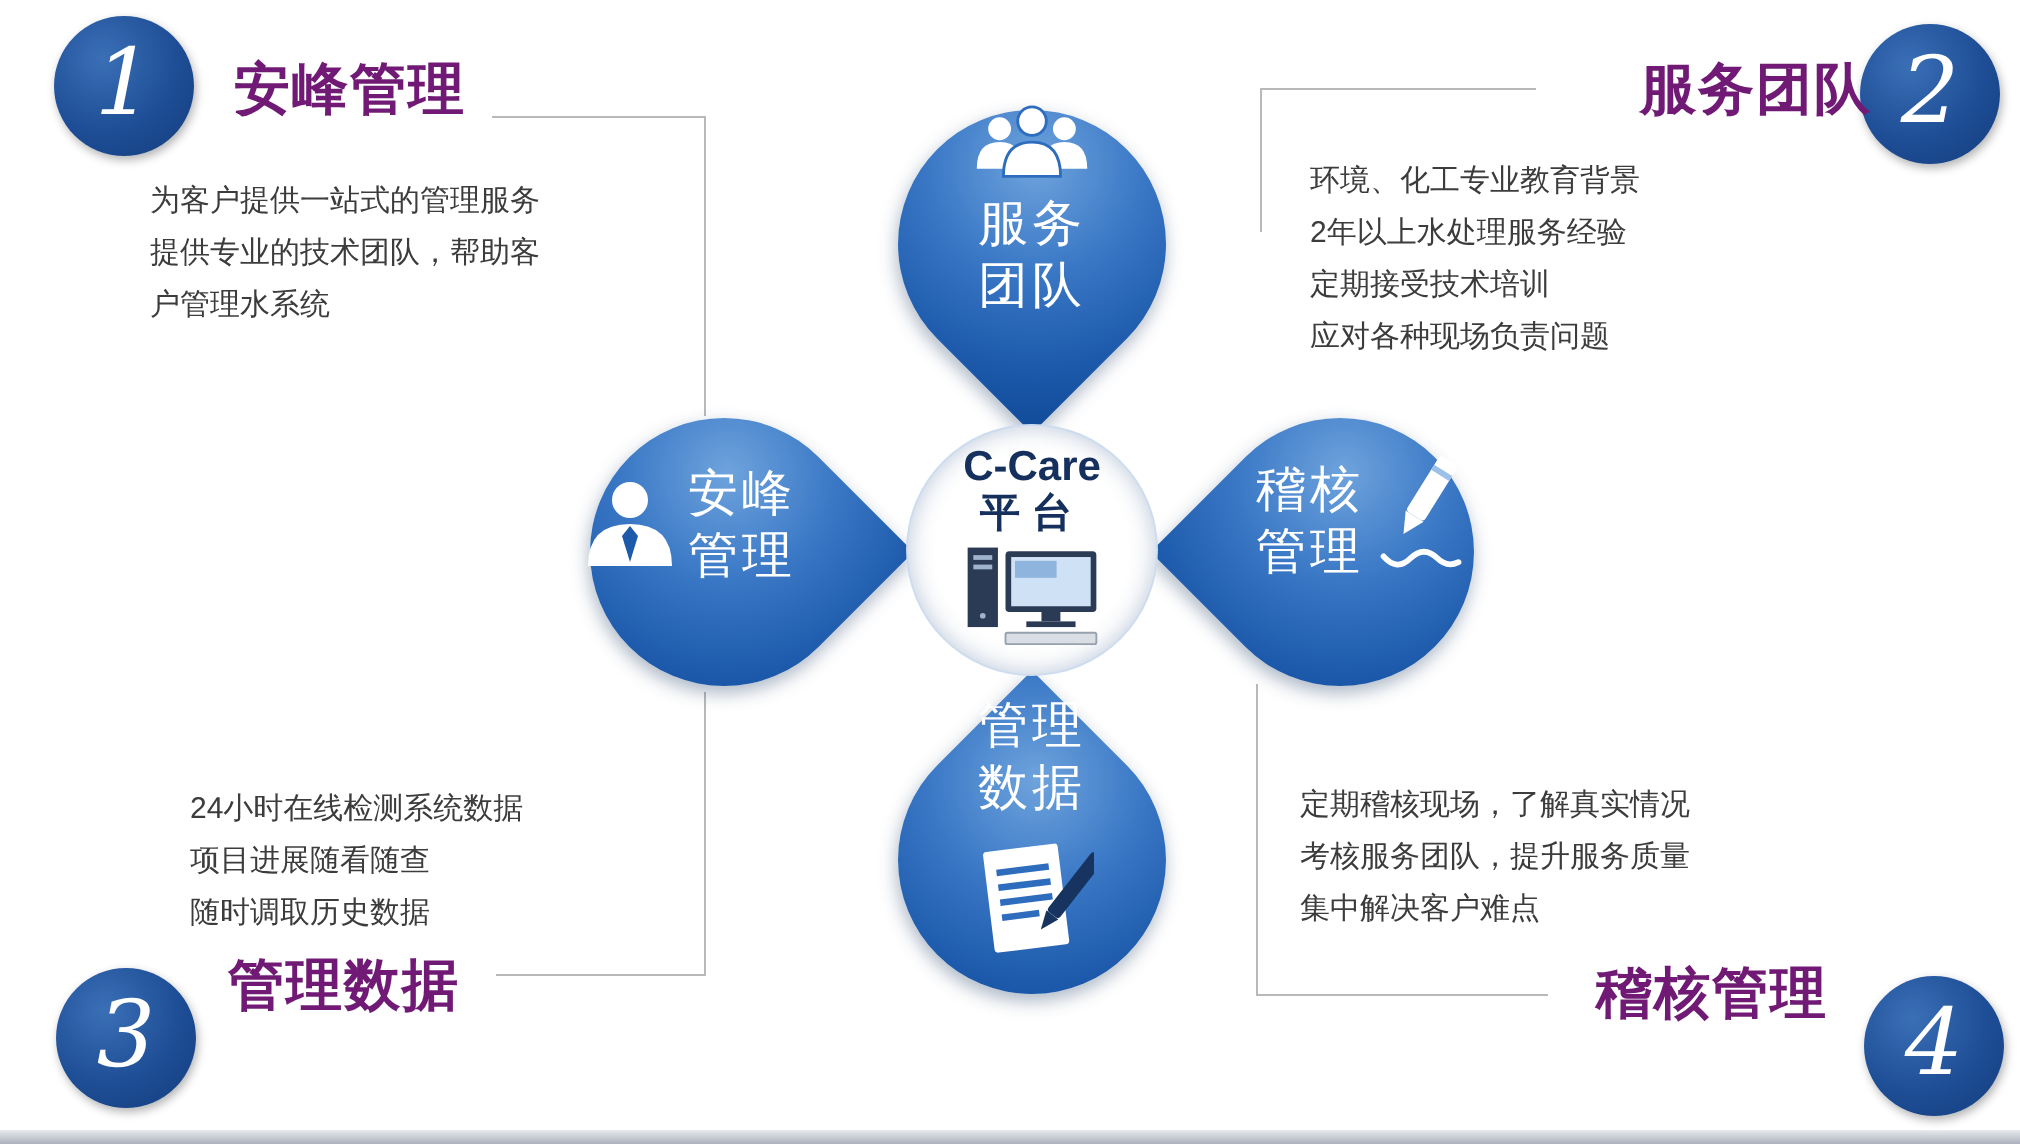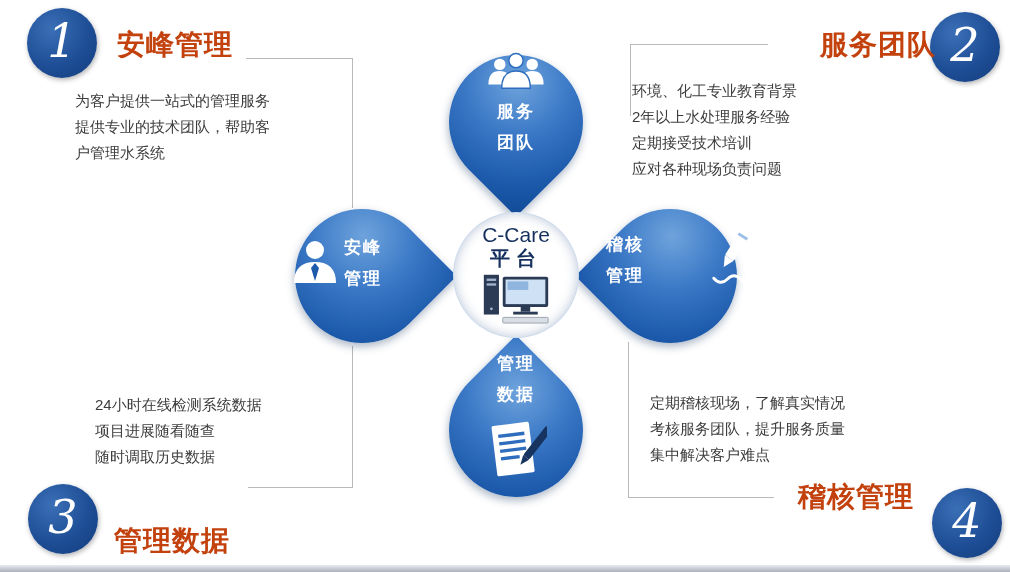--- a/index.html
+++ b/index.html
@@ -14,53 +14,53 @@
     position:absolute;width:70px;height:70px;border-radius:50%;
     background:radial-gradient(circle at 35% 30%, #3a6fb6 0%, #1e4e96 55%, #143c7c 100%);
     display:flex;align-items:center;justify-content:center;
     box-shadow:1px 2px 5px rgba(0,0,0,.3);z-index:2;
   }
   .num-circle span{
     color:#fff;font-family:"DejaVu Serif","Liberation Serif",serif;
     font-style:italic;font-size:46px;line-height:1;transform:translateY(-2px);
   }
   .corner-title{
-    position:absolute;font-size:28px;font-weight:bold;color:#c2410c;
+    position:absolute;font-size:28px;font-weight:bold;color:#701a75;
     letter-spacing:1px;z-index:2;white-space:nowrap;
   }
   .corner-body{position:absolute;font-size:15px;line-height:26px;color:#3c3c3c;z-index:2;white-space:nowrap;}
 
   
   .petal{
     position:absolute;width:134px;height:134px;transform:rotate(45deg);
     background:radial-gradient(circle at 30% 28%, #6ea3dc 0%, #3a78c6 40%, #1d5aab 75%, #104a98 100%);
     box-shadow:2px 3px 9px rgba(15,45,90,.35);z-index:1;
   }
   .petal.p-top   {left:449px;top:55px;  border-radius:50% 50% 0 50%;}
   .petal.p-bottom{left:449px;top:363px; border-radius:0 50% 50% 50%;}
   .petal.p-left  {left:295px;top:209px; border-radius:50% 0 50% 50%;}
   .petal.p-right {left:603px;top:209px; border-radius:50% 50% 50% 0;}
 
   .petal-content{position:absolute;z-index:6;color:#fff;text-align:center;}
-  .petal-label{font-size:17px;font-weight:bold;line-height:31px;letter-spacing:2px;white-space:nowrap;}
+  .petal-label{font-size:25px;font-weight:normal;line-height:31px;letter-spacing:2px;white-space:nowrap;}
   .pc-top{left:451px;top:52px;width:130px;display:flex;flex-direction:column;align-items:center;}
   .pc-bottom{left:451px;top:348px;width:130px;display:flex;flex-direction:column;align-items:center;}
   .pc-left{left:291px;top:232px;width:154px;display:flex;align-items:center;justify-content:flex-start;gap:5px;}
-  .pc-right{left:606px;top:228px;width:152px;display:flex;align-items:center;justify-content:space-between;gap:4px;}
+  .pc-right{left:606px;top:228px;width:152px;display:flex;align-items:center;justify-content:center;gap:4px;}
 
   
   .center-circle{
     position:absolute;left:454px;top:213px;width:124px;height:124px;border-radius:50%;
     background:#fff;z-index:5;box-shadow:inset 0 0 12px rgba(30,70,130,.3), 0 0 0 1px #cddcee;
   }
   .center-content{
     position:absolute;left:454px;top:213px;width:124px;height:124px;z-index:6;
     display:flex;flex-direction:column;align-items:center;justify-content:center;
   }
-  .center-title{font-size:21px;font-weight:normal;color:#16305e;line-height:23px;}
+  .center-title{font-size:21px;font-weight:bold;color:#16305e;line-height:23px;}
   .center-sub{font-size:20px;font-weight:bold;color:#16305e;letter-spacing:6px;margin:1px 0 2px 0;line-height:22px;}
 
   .bottom-strip{
     position:absolute;left:0;bottom:0;width:1010px;height:7px;
     background:linear-gradient(to bottom,#e8eaee,#aab0bc);z-index:3;
   }
 </style>
 </head>
 <body>
 
@@ -82,31 +82,31 @@
   <div class="corner-body" style="left:75px;top:88px;">
     <div>为客户提供一站式的管理服务</div>
     <div>提供专业的技术团队，帮助客</div>
     <div>户管理水系统</div>
   </div>
 
   <div class="num-circle" style="left:930px;top:12px;">
     <span>2</span>
   </div>
   <div class="corner-title" style="left:772px;top:26px;margin-left:48px;">服务团队</div>
-  <div class="corner-body" style="left:632px;top:78px;">
+  <div class="corner-body" style="left:655px;top:78px;">
     <div>环境、化工专业教育背景</div>
     <div>2年以上水处理服务经验</div>
     <div>定期接受技术培训</div>
     <div>应对各种现场负责问题</div>
   </div>
 
   <div class="num-circle" style="left:28px;top:484px;">
     <span>3</span>
   </div>
-  <div class="corner-title" style="left:114px;top:474px;margin-top:48px;">管理数据</div>
+  <div class="corner-title" style="left:114px;top:474px;">管理数据</div>
   <div class="corner-body" style="left:95px;top:392px;">
     <div>24小时在线检测系统数据</div>
     <div>项目进展随看随查</div>
     <div>随时调取历史数据</div>
   </div>
 
   <div class="num-circle" style="left:932px;top:488px;">
     <span>4</span>
   </div>
   <div class="corner-title" style="left:778px;top:478px;margin-left:20px;">稽核管理</div>

